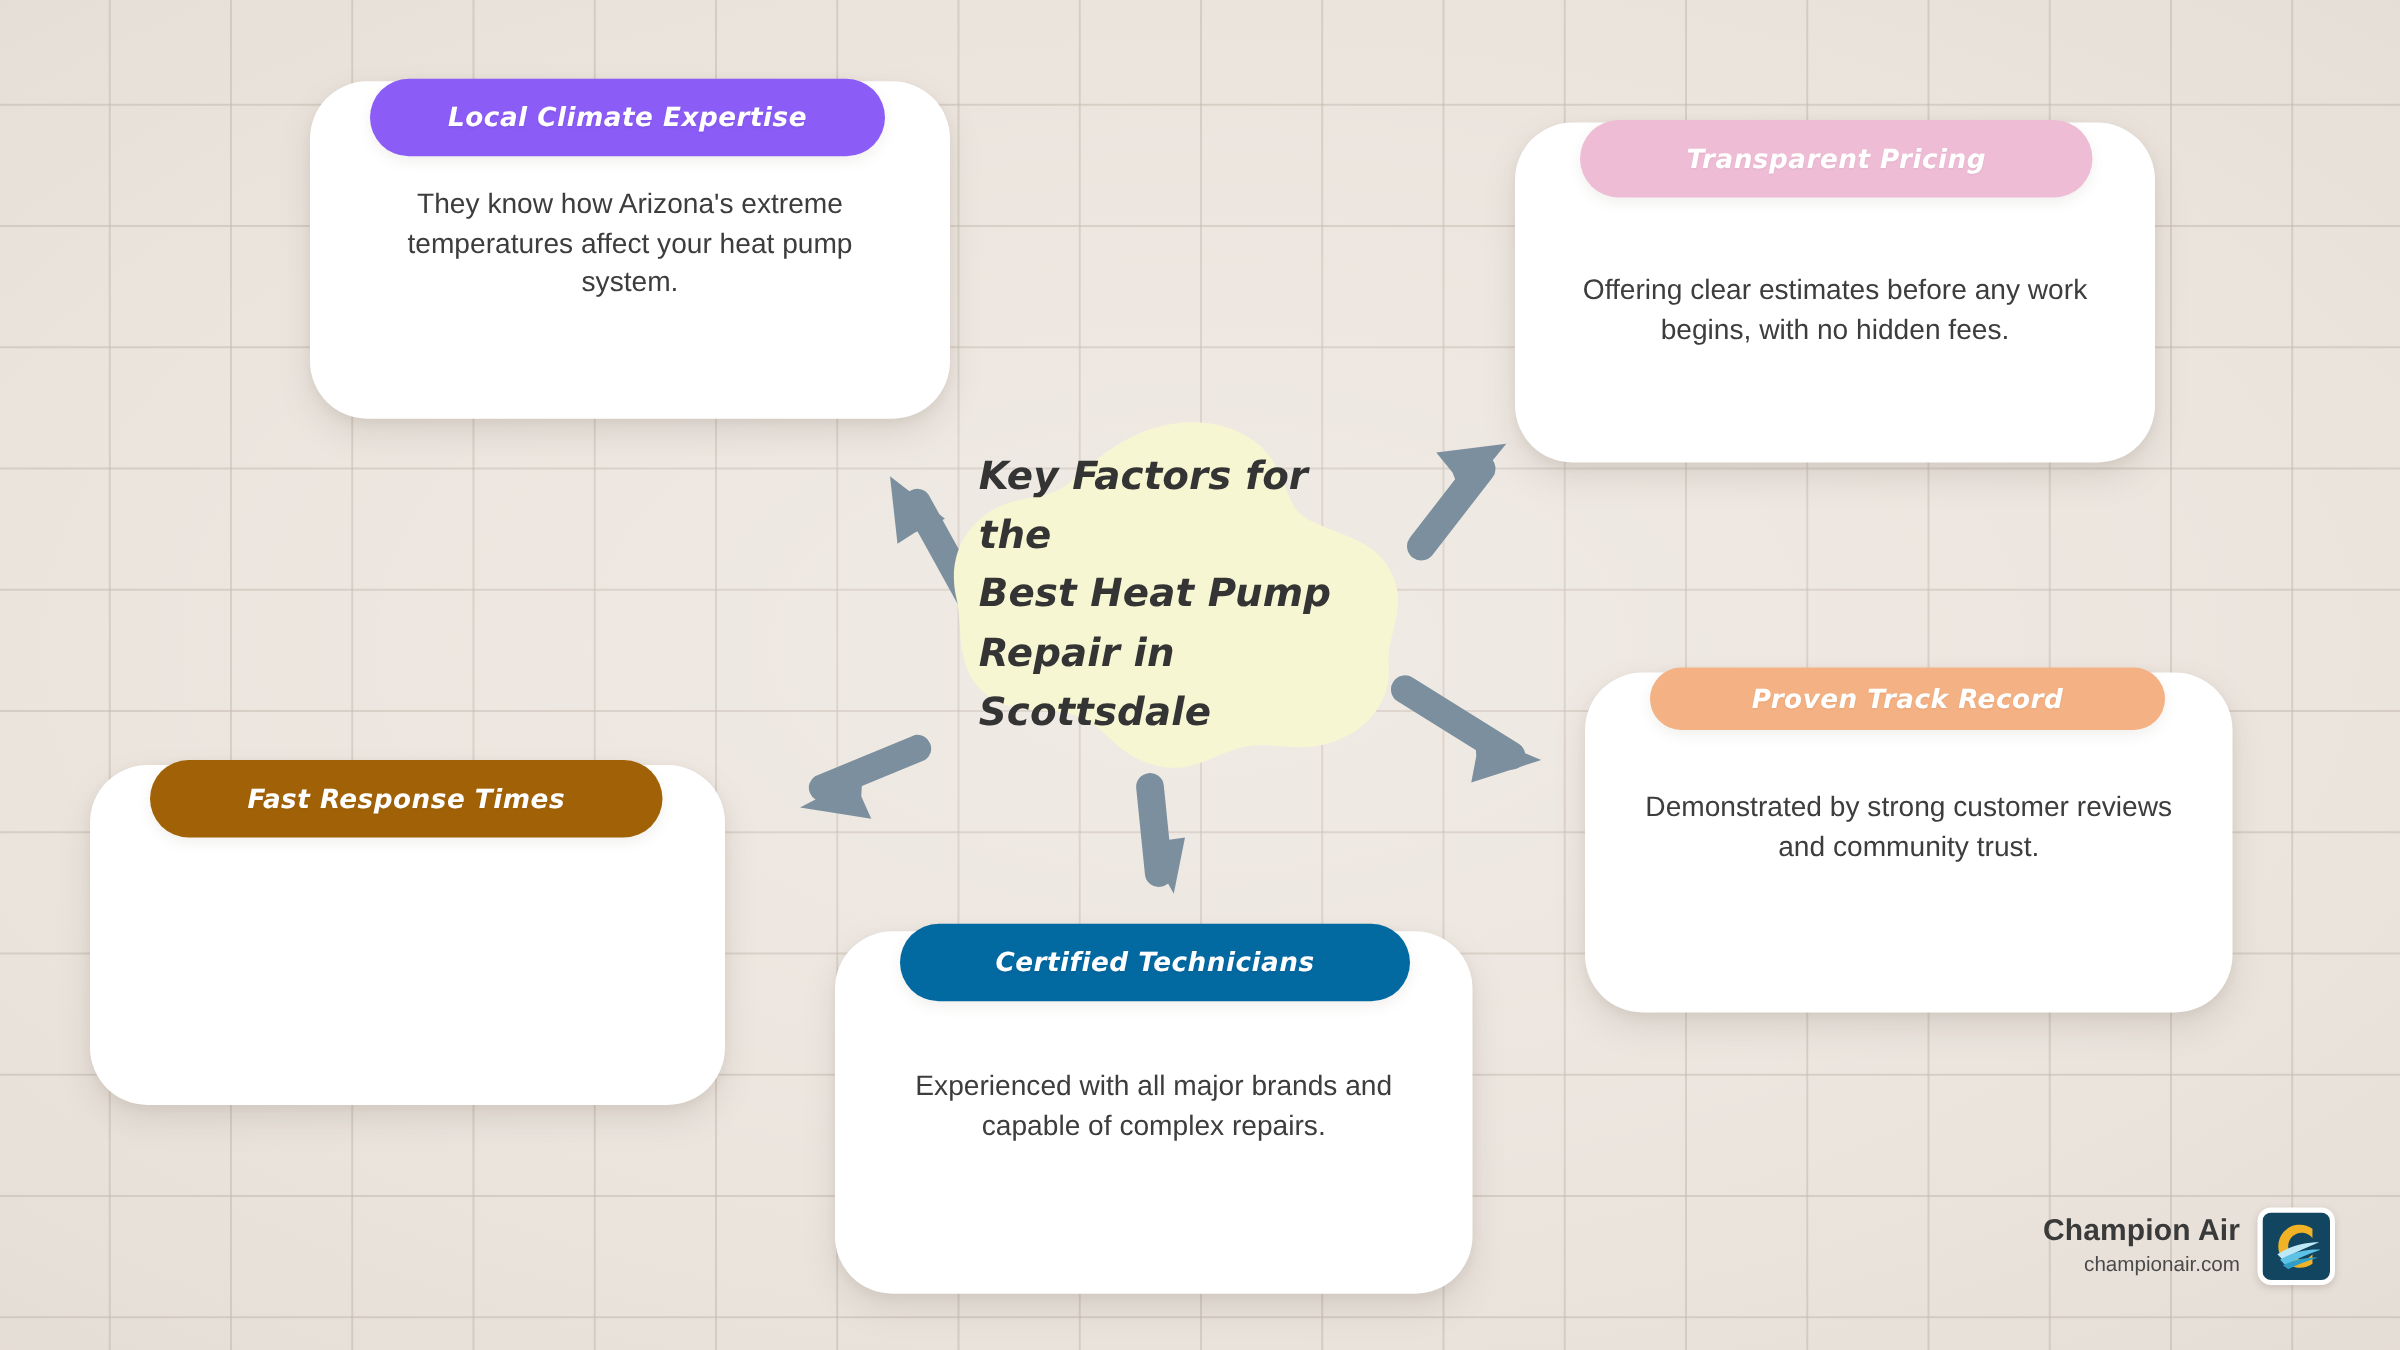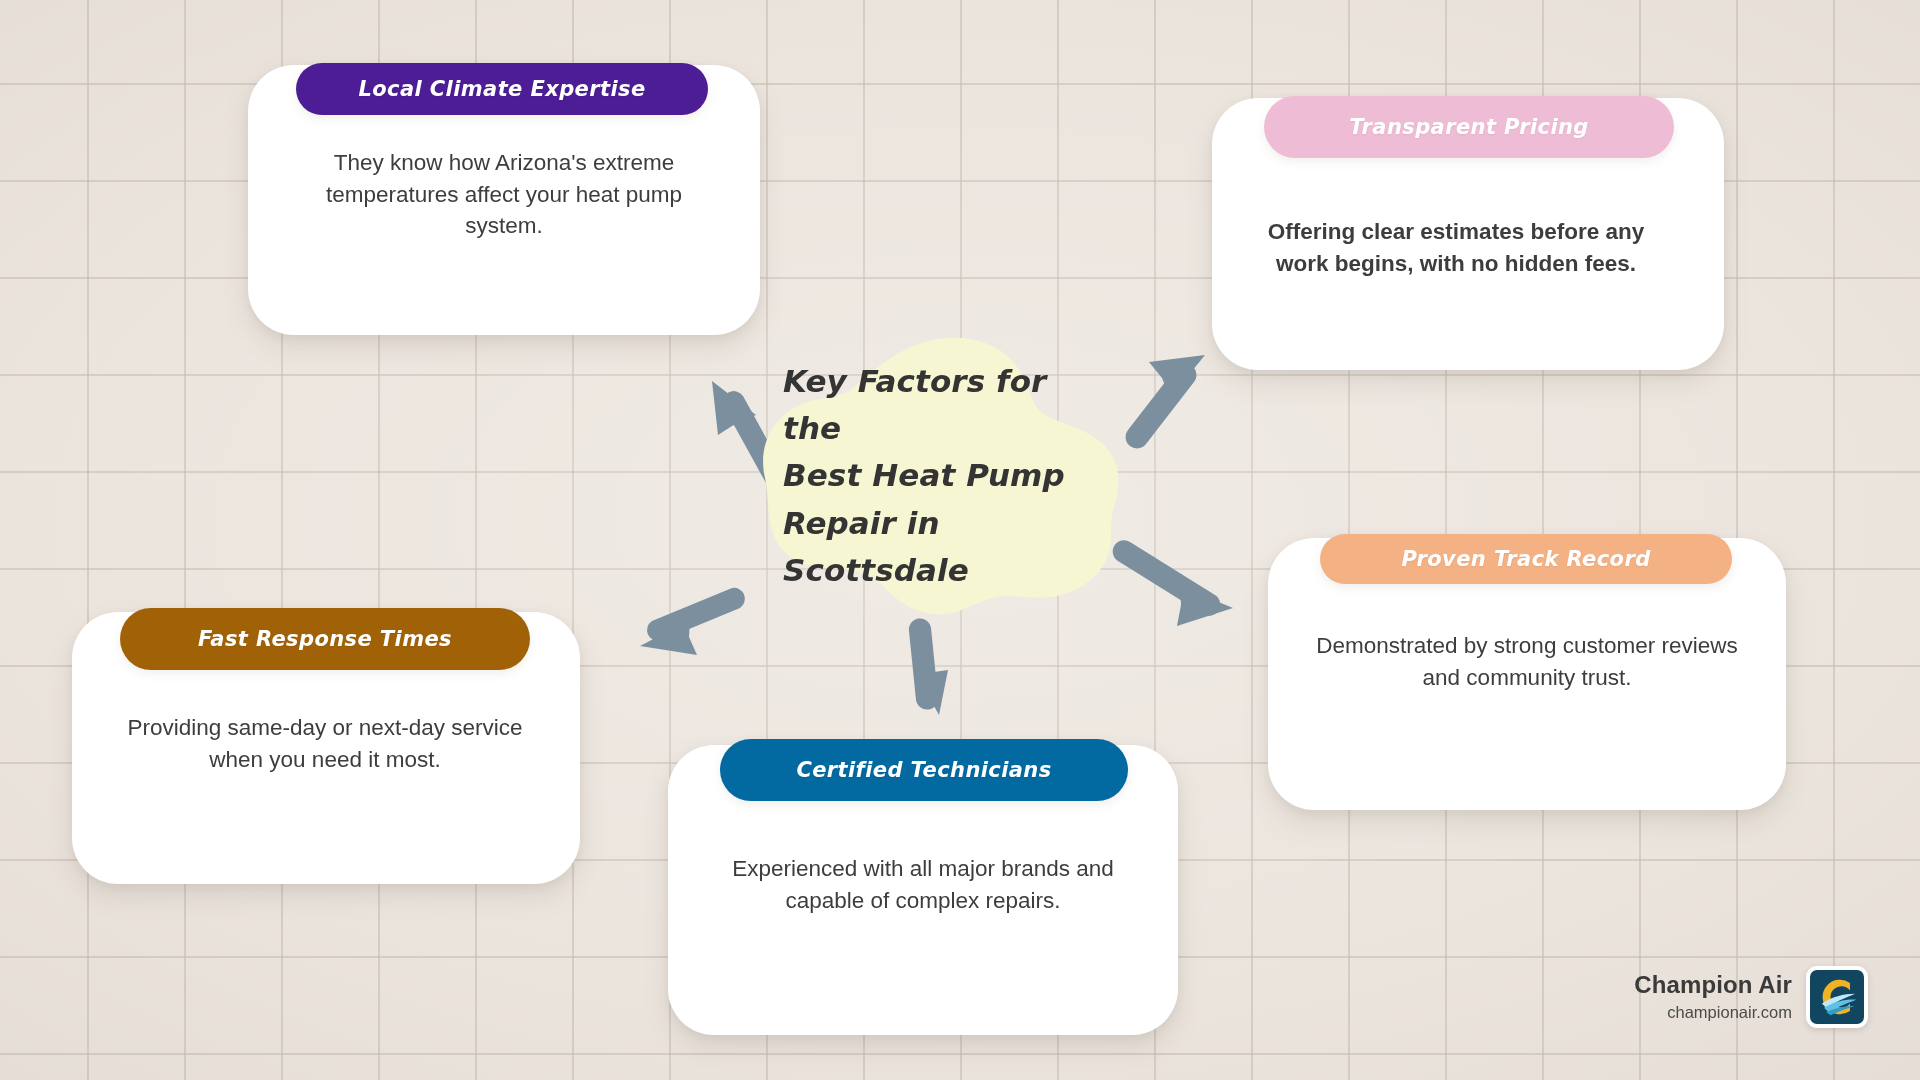--- a/index.html
+++ b/index.html
@@ -152,48 +152,47 @@
                C58 58 78 66 96 52
                C116 36 140 11 176 4 Z" fill="#f6f6d2"></path>
     </svg>
     <div id="center-title">Key Factors for the
 Best Heat Pump
 Repair in Scottsdale</div>
   </div>
 
   <div class="card" style="left:248px;top:65px;width:512px;height:270px;">
     <div class="card-body" style="width:512px;height:270px;"></div>
-    <div class="card-head" style="left:48px;top:-2px;width:412px;height:52px;background:#4c1d95;">
+    <div class="card-head" style="left:48px;top:-2px;width:412px;height:62px;background:#8b5cf6;">
       <span>Local Climate Expertise</span>
     </div>
     <div class="card-text" style="left:42px;top:82px;width:428px;">They know how Arizona's extreme temperatures affect your heat pump system.</div>
   </div>
 
   <div class="card" style="left:1212px;top:98px;width:512px;height:272px;">
     <div class="card-body" style="width:512px;height:272px;"></div>
     <div class="card-head" style="left:52px;top:-2px;width:410px;height:62px;background:#eebdd5;">
       <span>Transparent Pricing</span>
     </div>
-    <div class="card-text" style="left:32px;top:118px;width:424px;font-weight:bold;">Offering clear estimates before any work begins, with no hidden fees.</div>
+    <div class="card-text" style="left:44px;top:118px;width:424px;">Offering clear estimates before any work begins, with no hidden fees.</div>
   </div>
 
   <div class="card" style="left:1268px;top:538px;width:518px;height:272px;">
     <div class="card-body" style="width:518px;height:272px;"></div>
     <div class="card-head" style="left:52px;top:-4px;width:412px;height:50px;background:#f3b184;">
       <span>Proven Track Record</span>
     </div>
     <div class="card-text" style="left:44px;top:92px;width:430px;">Demonstrated by strong customer reviews and community trust.</div>
   </div>
 
   <div class="card" style="left:72px;top:612px;width:508px;height:272px;">
     <div class="card-body" style="width:508px;height:272px;"></div>
     <div class="card-head" style="left:48px;top:-4px;width:410px;height:62px;background:#a16207;">
       <span>Fast Response Times</span>
     </div>
-    <div class="card-text" style="left:38px;top:100px;width:430px;">Providing same-day or next-day service when you need it most.</div>
   </div>
 
   <div class="card" style="left:668px;top:745px;width:510px;height:290px;">
     <div class="card-body" style="width:510px;height:290px;"></div>
     <div class="card-head" style="left:52px;top:-6px;width:408px;height:62px;background:#0369a1;">
       <span>Certified Technicians</span>
     </div>
     <div class="card-text" style="left:40px;top:108px;width:430px;">Experienced with all major brands and capable of complex repairs.</div>
   </div>
 

